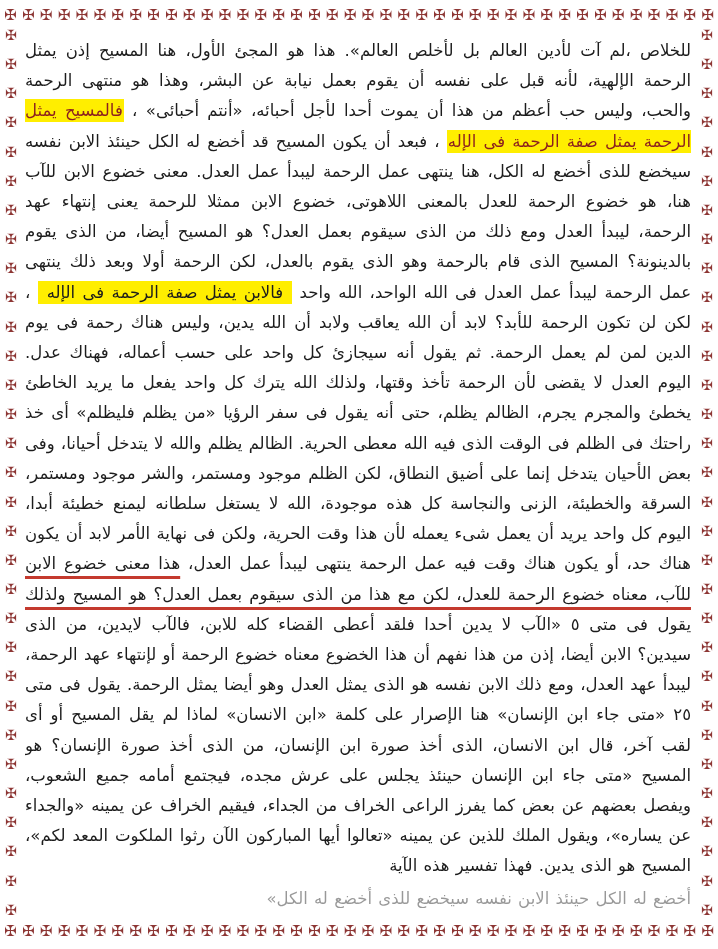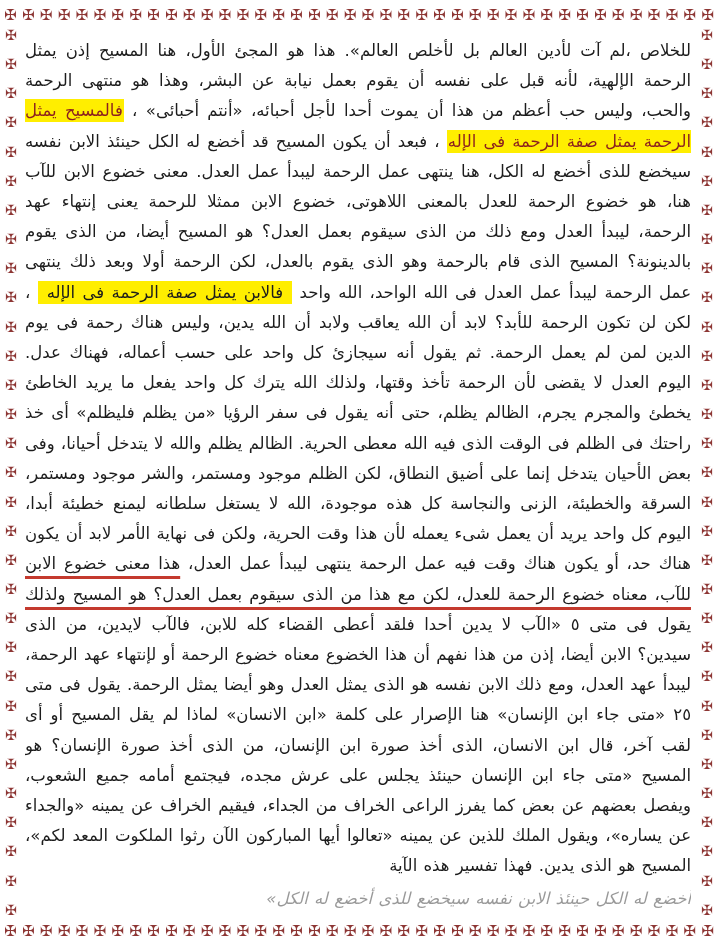--- a/index.html
+++ b/index.html
@@ -70,21 +70,20 @@
     text-decoration: underline;
     text-decoration-thickness: 3px;
     text-underline-offset: 7px;
     margin-top: 28px;
   }
   .faded-line {
     display: block;
     opacity: 0.45;
     filter: blur(0.4px);
     margin-top: 2px;
-    font-style: italic;
   }
 </style>
 </head>
 <body style="background: rgb(255, 255, 255);">
 
 <div class="page">
 
   <div class="border-row top" style="color: rgb(141, 54, 52);">
       <span class="cross">✠</span>
       <span class="cross">✠</span>

